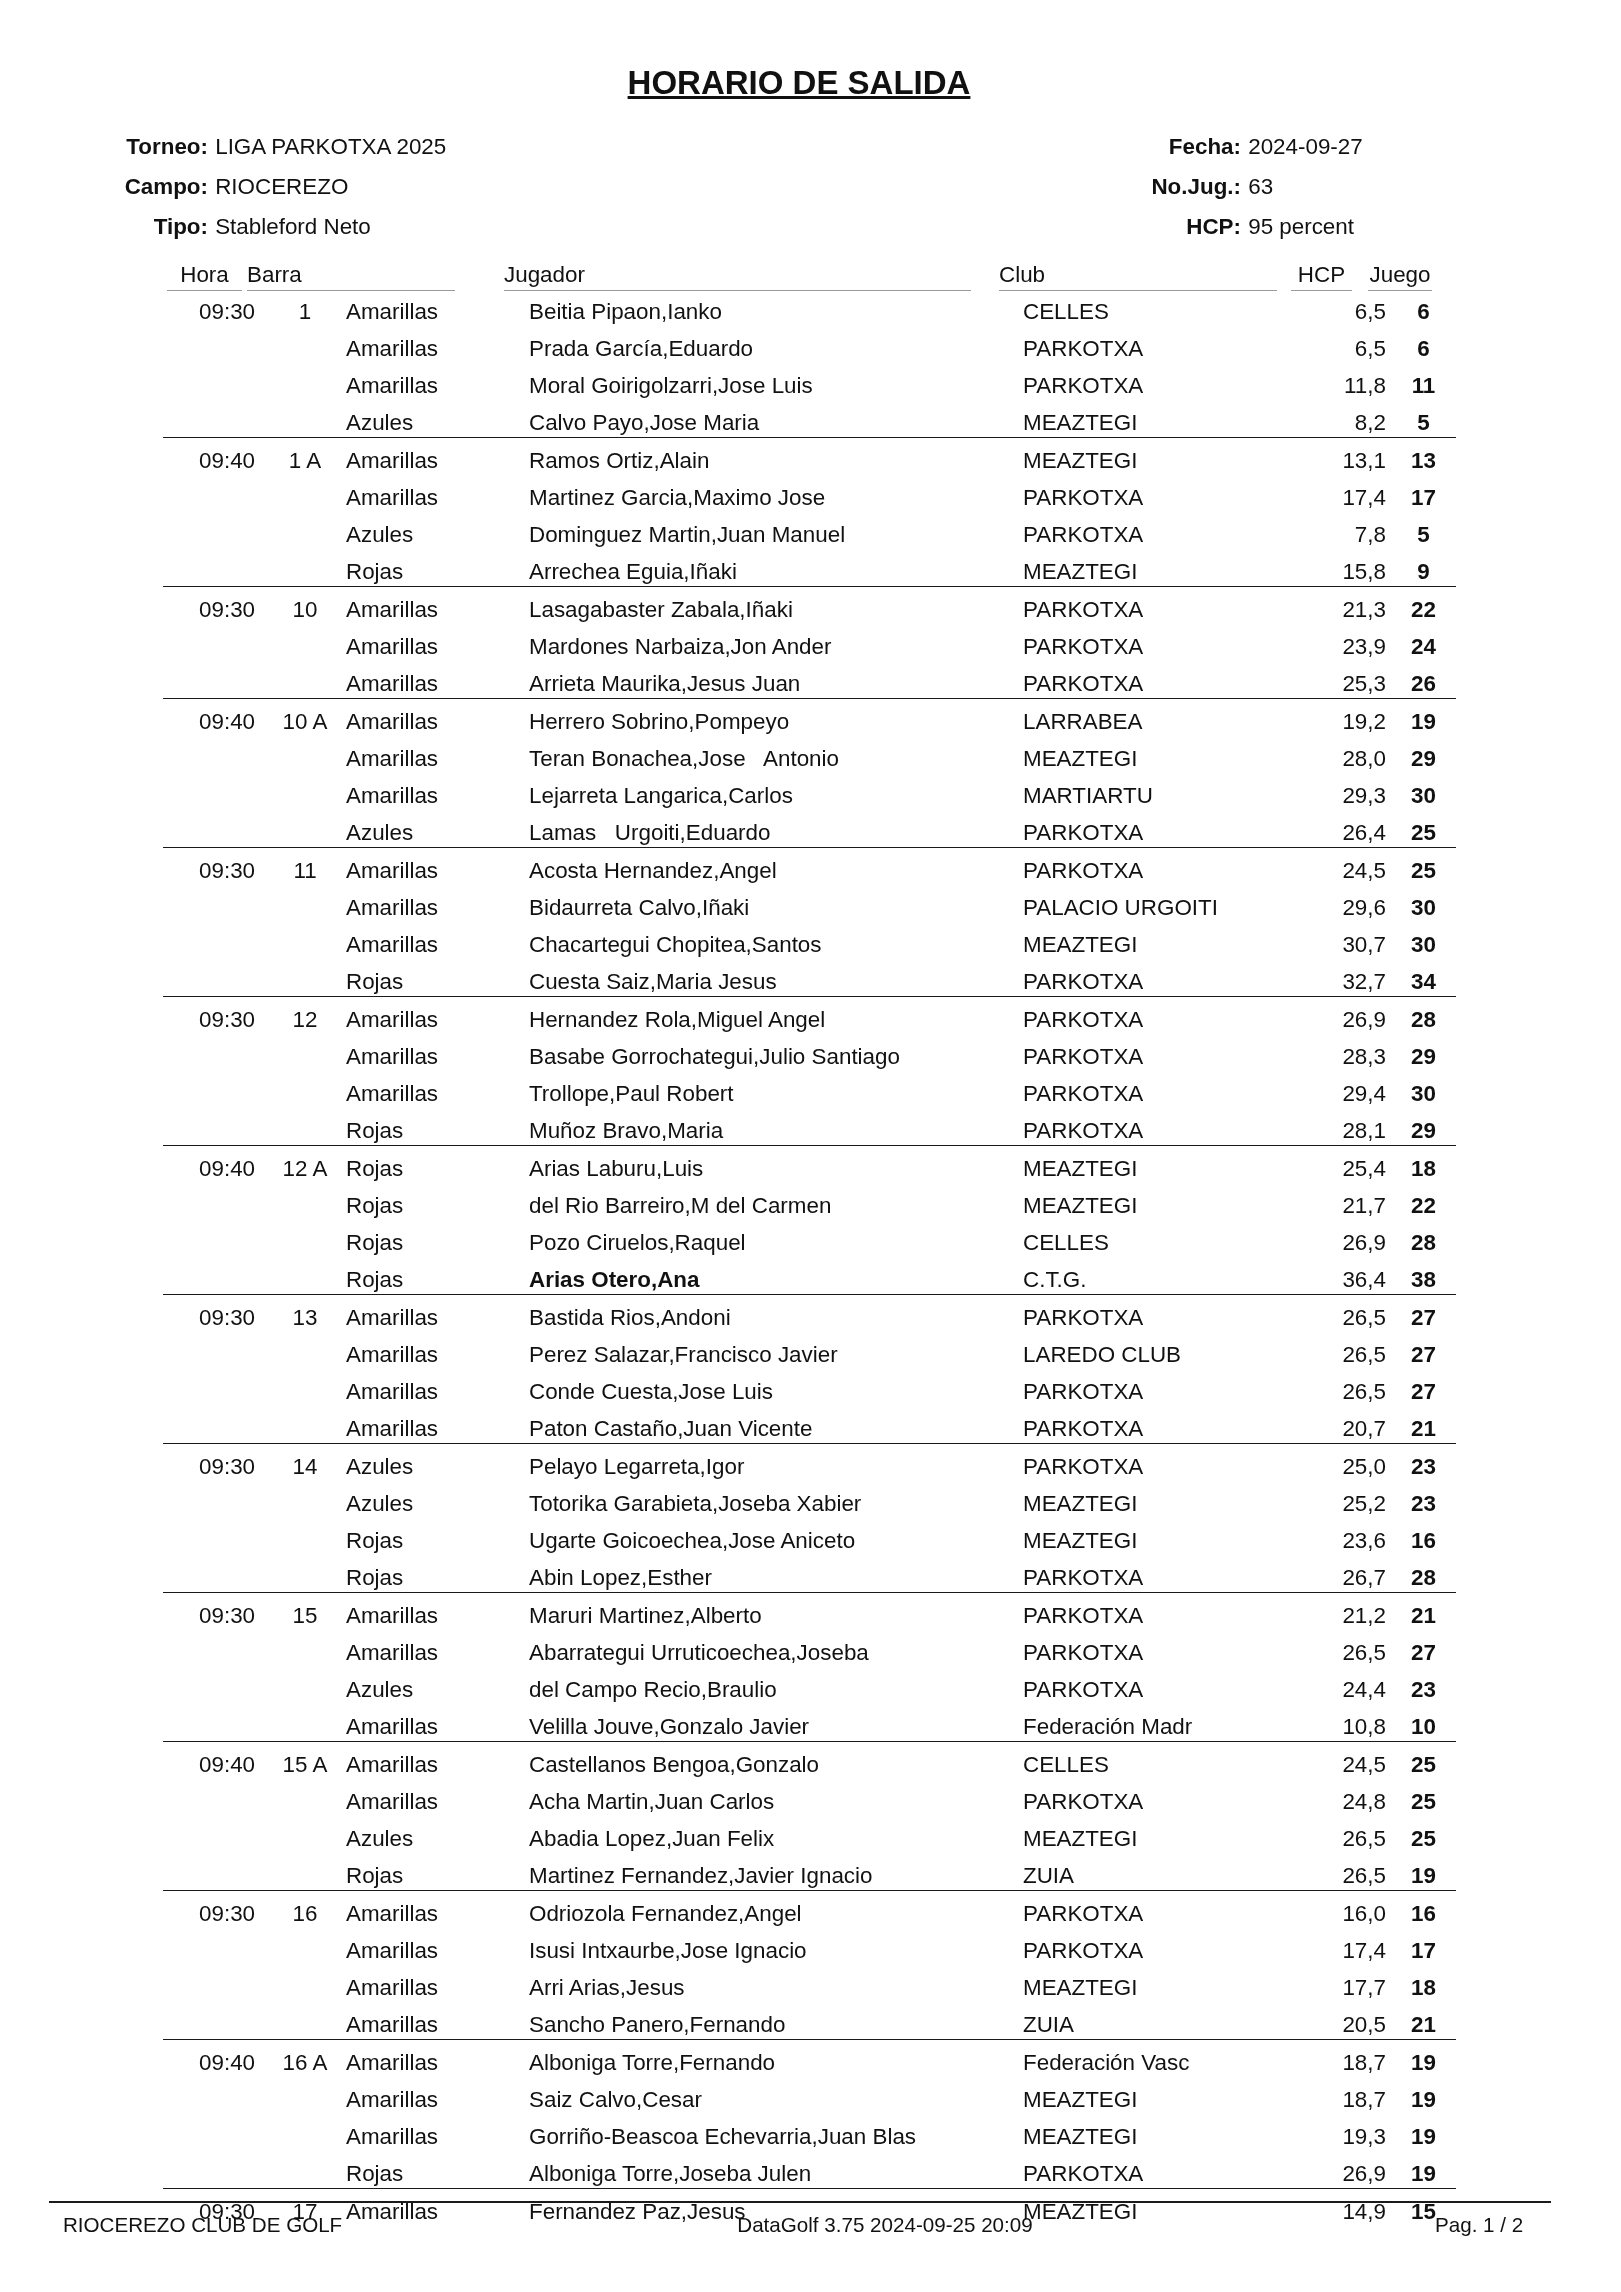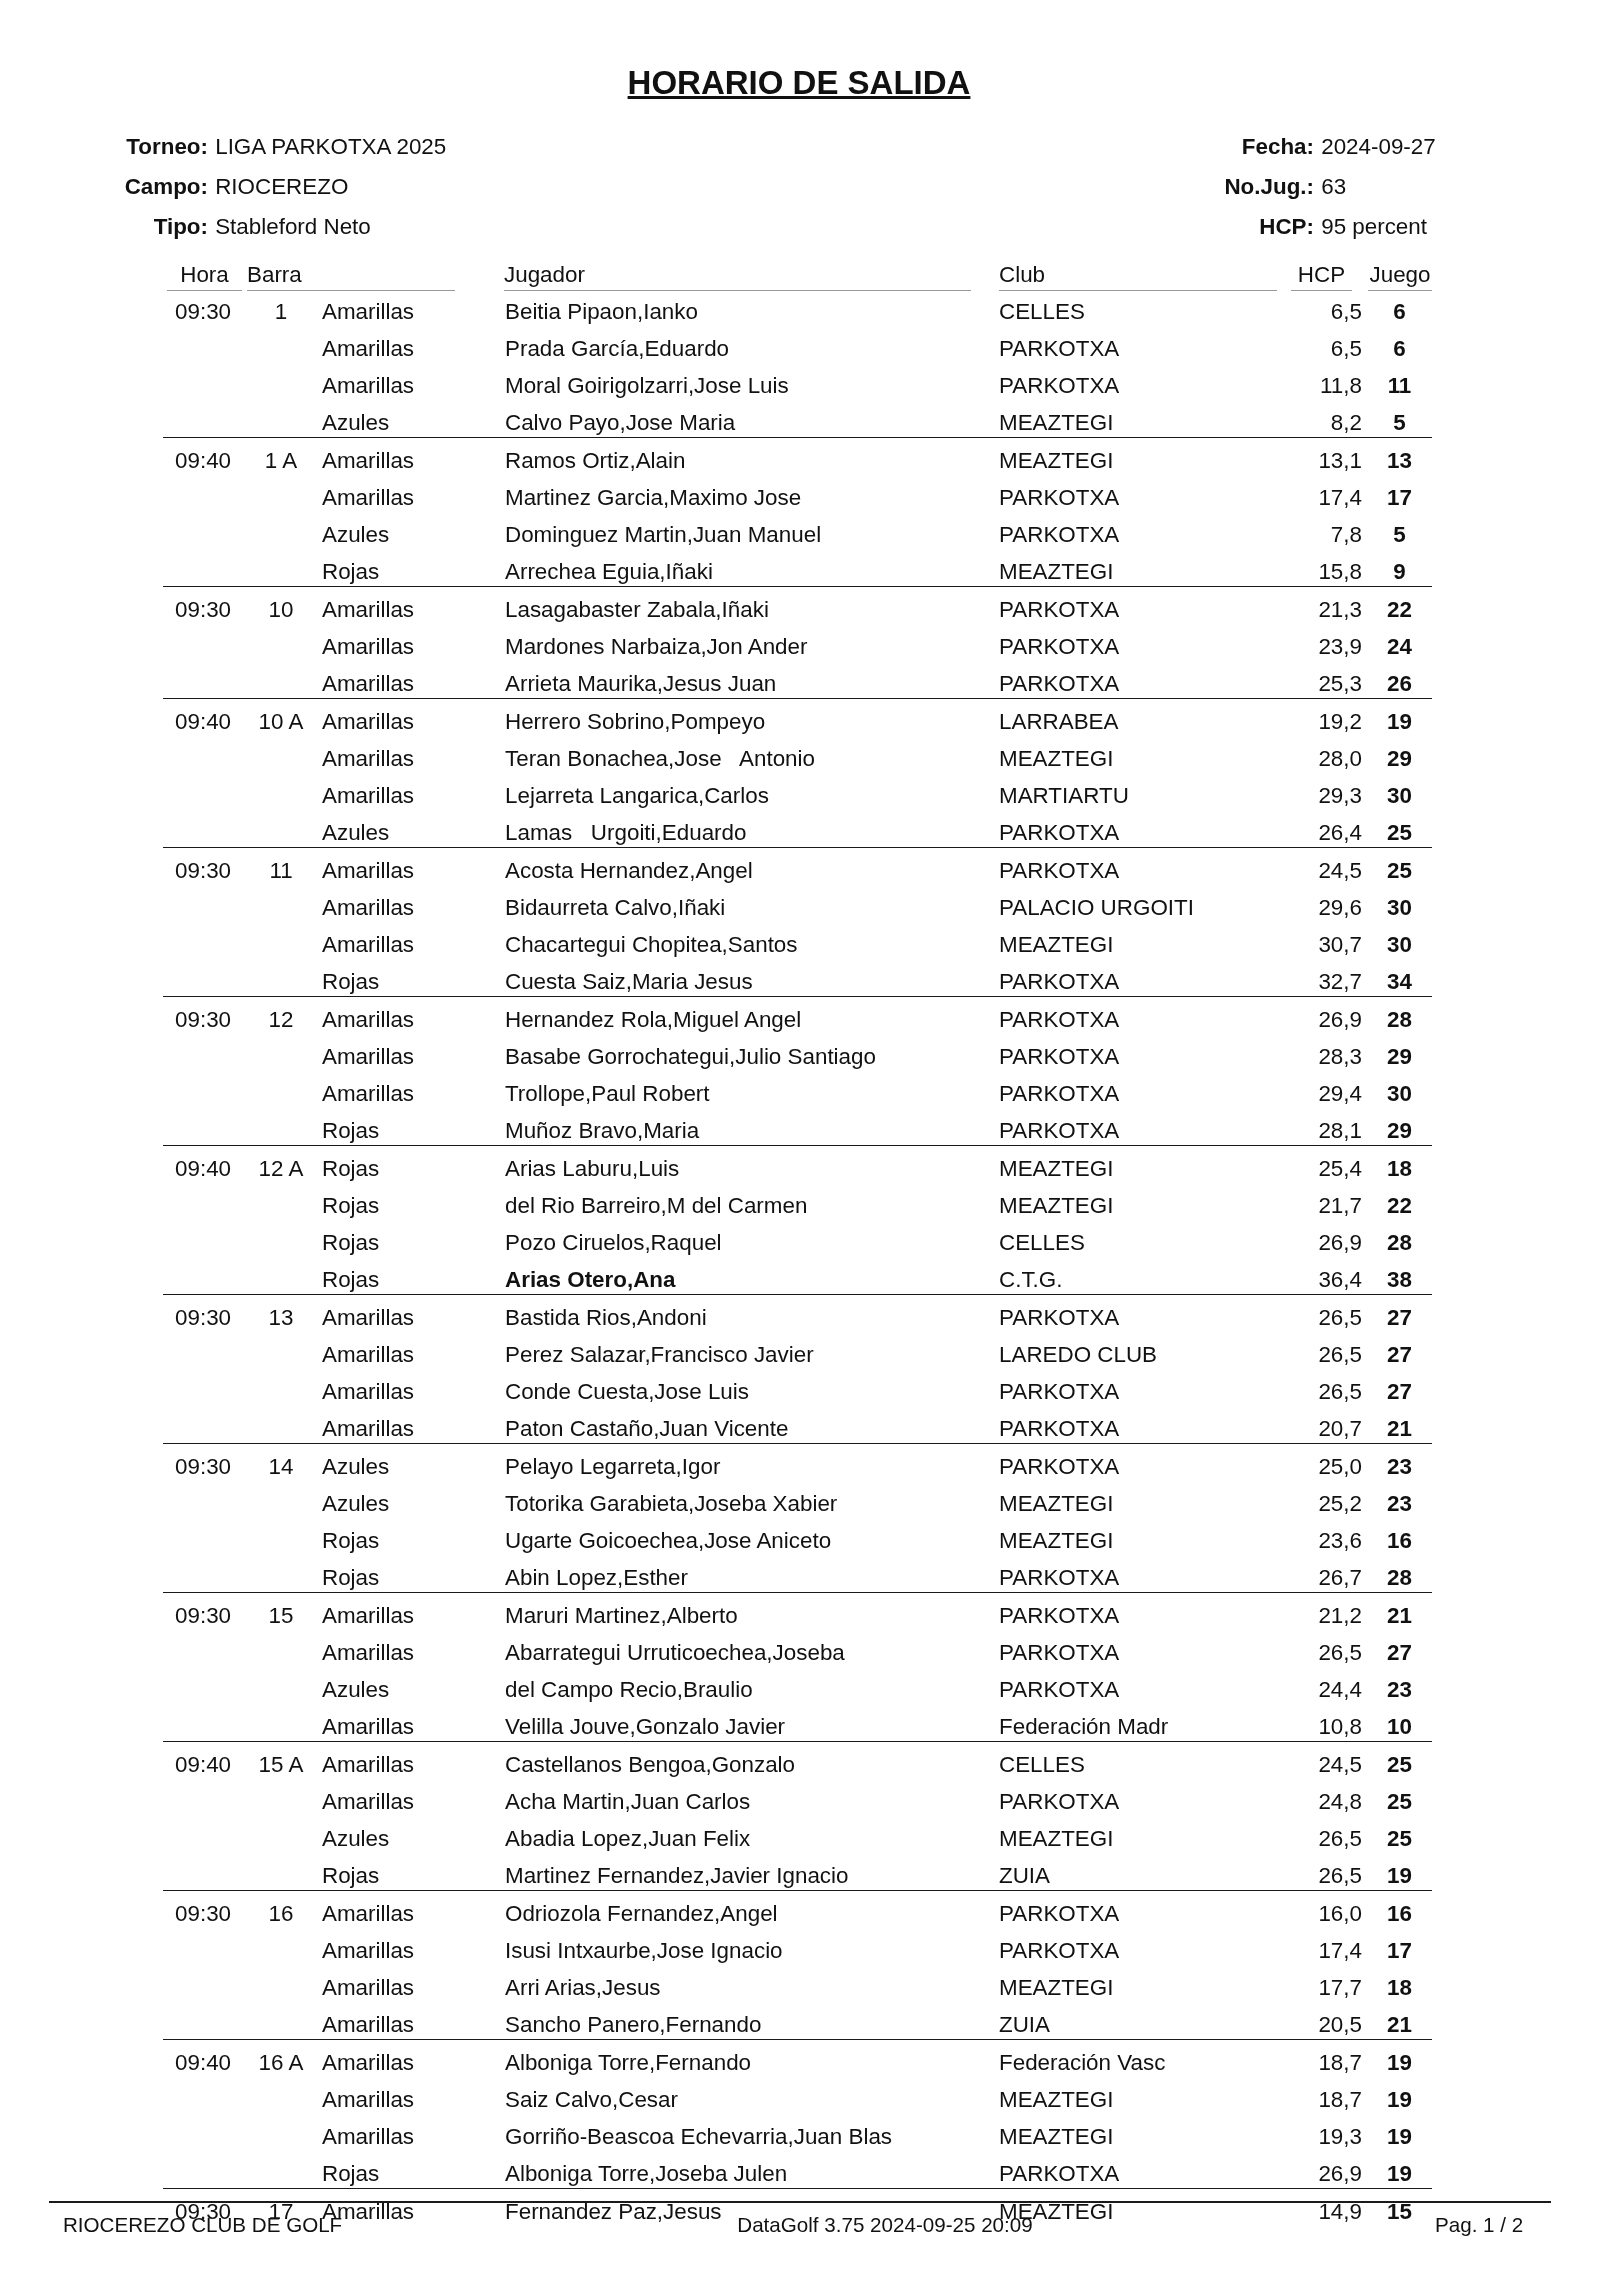--- a/index.html
+++ b/index.html
@@ -11,27 +11,27 @@
   .title {
     left: 0; width: 1598px; top: 63px; text-align: center;
     font-size: 33px; font-weight: bold; line-height: 39px; text-decoration: underline;
   }
   .meta-row { position: absolute; font-size: 22.4px; line-height: 27px; white-space: nowrap; }
   .meta-label { font-weight: bold; display: inline-block; text-align: right; }
   .meta-value { display: inline-block; padding-left: 7.2px; }
   .meta-left .meta-label { width: 118px; }
   .meta-left { left: 90px; }
   .meta-right .meta-label { width: 116px; }
-  .meta-right { left: 1198px; }
+  .meta-right { left: 1125px; }
 
   .thead { position: absolute; top: 260px; left: 0; width: 1621px; height: 32px; font-size: 22.4px; }
   .th { position: absolute; top: 0; height: 29.6px; line-height: 29.6px; border-bottom: 1.8px solid #9a9a9a; white-space: nowrap; }
 
   .tbody { position: absolute; left: 0; top: 289px; width: 1621px; }
-  .group { position: relative; }
+  .group { position: relative; padding-left: 24px; }
   .group + .group { border-top: 1.8px solid #1a1a1a; margin-left: 163px; width: 1269px; }
   .group + .group .row { margin-left: -163px; }
   .row { position: relative; height: 37px; font-size: 22.4px; }
   .cell { position: absolute; top: 10.7px; line-height: 23px; white-space: nowrap; }
   .c-hora { left: 175px; }
   .c-barra { left: 245px; width: 72px; text-align: center; }
   .c-tee { left: 322px; }
   .c-player { left: 505px; }
   .c-club { left: 999px; }
   .c-hcp { left: 1281px; width: 81px; text-align: right; }

